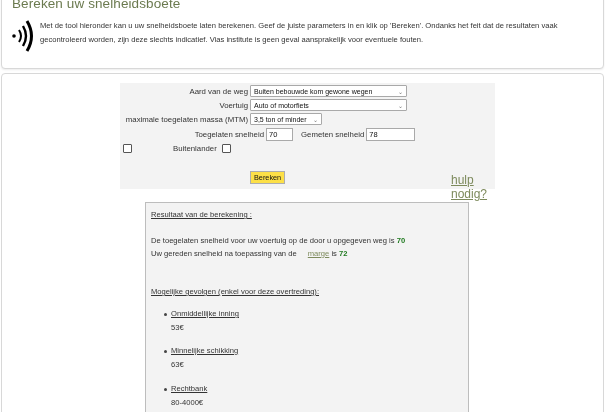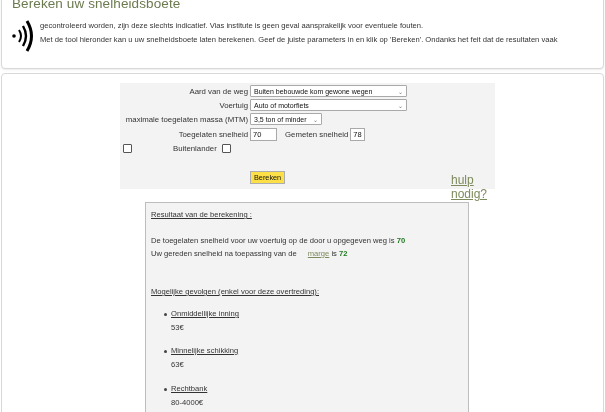--- a/index.html
+++ b/index.html
@@ -70,22 +70,22 @@
 
 <div class="top-panel">
   <h1 class="page-title">Bereken uw snelheidsboete</h1>
   <svg class="radar-icon" viewBox="0 0 28 38">
     <circle cx="3" cy="19" r="1.8" fill="#000"></circle>
     <path d="M8 13 Q12 19 8 25" stroke="#000" stroke-width="2" fill="none"></path>
     <path d="M12 9 Q18 19 12 29" stroke="#000" stroke-width="2.4" fill="none"></path>
     <path d="M16 4 Q25 19 16 34" stroke="#000" stroke-width="3" fill="none"></path>
   </svg>
   <div class="intro-text">
+    <div>Met de tool hieronder kan u uw snelheidsboete laten berekenen. Geef de juiste parameters in en klik op 'Bereken'. Ondanks het feit dat de resultaten vaak</div>
     <div>gecontroleerd worden, zijn deze slechts indicatief. Vias institute is geen geval aansprakelijk voor eventuele fouten.</div>
-    <div>Met de tool hieronder kan u uw snelheidsboete laten berekenen. Geef de juiste parameters in en klik op 'Bereken'. Ondanks het feit dat de resultaten vaak</div>
   </div>
 </div>
 
 <div class="main-panel">
   <div class="form-box">
 
     <div class="form-row" style="left:0; top:2px;">
       <span class="lbl" style="width:128px;">Aard van de weg</span>
       <div class="select" style="width:157px; margin-left:2px;">
         <span>Buiten bebouwde kom gewone wegen</span>
@@ -102,25 +102,25 @@
     </div>
 
     <div class="form-row" style="left:0; top:30px;">
       <span class="lbl" style="width:128px;">maximale toegelaten massa (MTM)</span>
       <div class="select" style="width:72px; margin-left:2px;">
         <span>3,5 ton of minder</span>
         <span class="chev">⌄</span>
       </div>
     </div>
 
-    <div class="form-row" style="left:0; top:45px;align-items:center;">
+    <div class="form-row" style="left:16px; top:45px;align-items:center;">
       <span class="lbl" style="width:128px;">Toegelaten snelheid</span>
       <div class="text-input" style="width:27px; margin-left:2px;">70</div>
       <span class="lbl" style="margin-left:8px;">Gemeten snelheid</span>
-      <div class="text-input" style="width:15px; margin-left:2px;">78</div>
+      <div class="text-input" style="width:49px; margin-left:2px;">78</div>
     </div>
 
     <div class="form-row" style="left:0; top:61px;">
       <div class="checkbox" style="margin-left:3px;"></div>
       <span class="lbl" style="margin-left:41px;text-align:center;">Buitenlander</span>
       <div class="checkbox" style="margin-left:5px;"></div>
     </div>
     <div class="btn" style="left:130px; top:88px;">Bereken</div>
     <span class="help-link" style="left:331px; top:90px;">hulp nodig?</span>
   </div>

